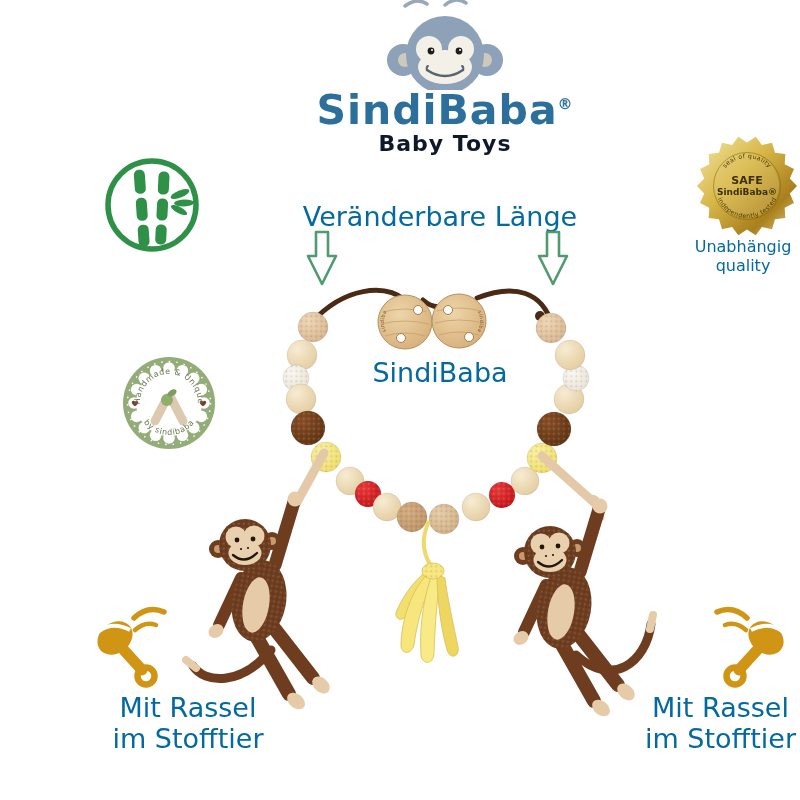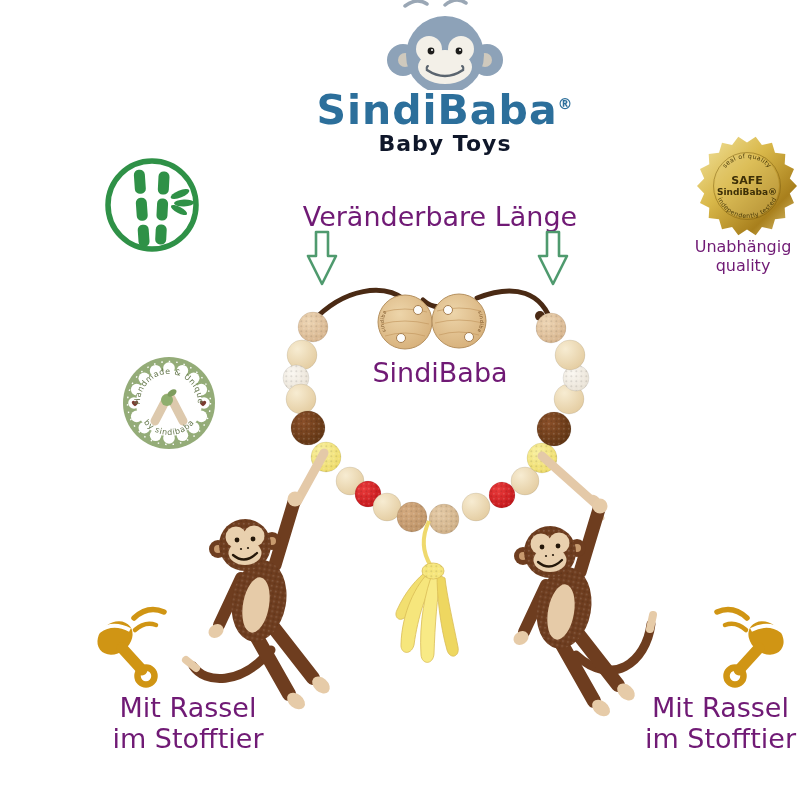--- a/index.html
+++ b/index.html
@@ -1,19 +1,19 @@
 <!DOCTYPE html>
 <html><head>
 <meta charset="utf-8">
 <style>
   html,body{margin:0;padding:0;background:#ffffff;}
   .canvas{position:relative;width:800px;height:800px;background:#fff;overflow:hidden;
           font-family:"DejaVu Sans",sans-serif;margin-left:45px;}
   .abs{position:absolute;}
-  .green-label{color:#701a75;text-align:center;line-height:1.16;}
+  .green-label{color:#0369a1;text-align:center;line-height:1.16;}
   .brand-name{left:0;right:0;top:86px;text-align:center;font-size:41px;font-weight:bold;
               color:#2c6f9b;letter-spacing:1px;}
   .brand-name sup{font-size:15px;}
   .brand-tagline{left:0;right:0;top:131px;text-align:center;font-size:22px;font-weight:bold;
               color:#0f172a;letter-spacing:1px;}
   .material-label{left:0;top:230px;width:244px;font-size:26px;}
   .length-label{left:245px;top:201px;width:300px;font-size:27px;}
   .tested-label{left:608px;top:238px;width:180px;font-size:16px;}
   .clips-label{left:270px;top:357px;width:250px;font-size:27px;}
   .rattle-label-left{left:28px;top:692px;width:230px;font-size:27px;}

